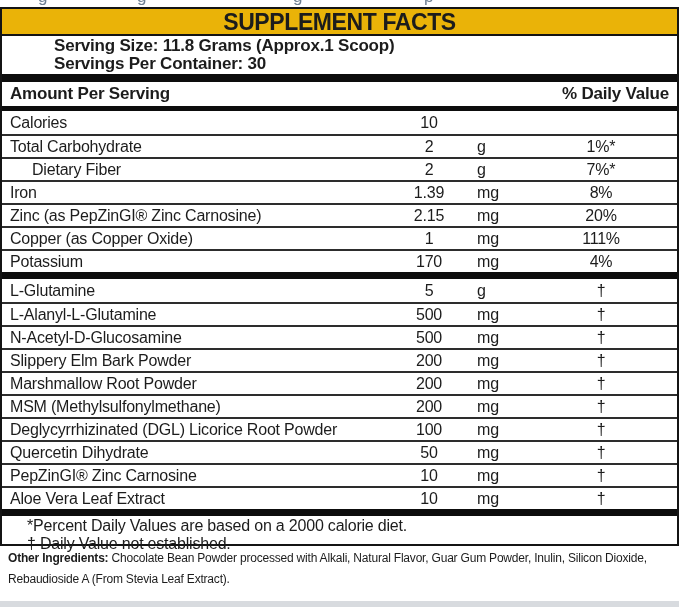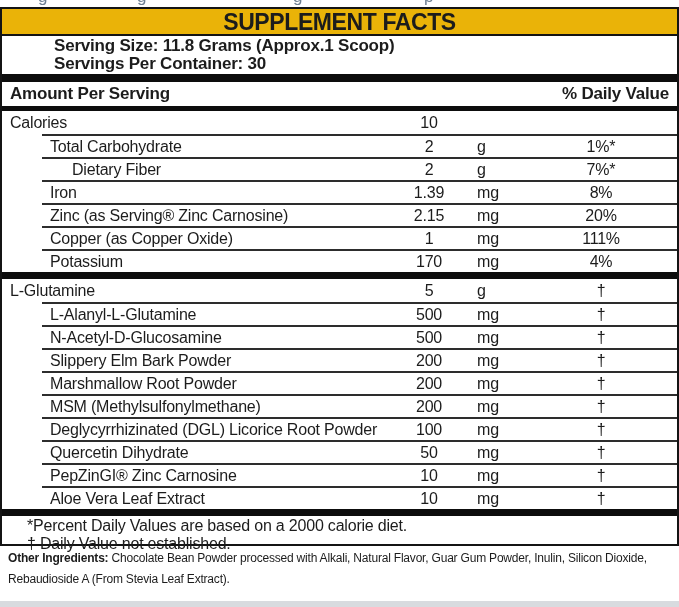--- a/index.html
+++ b/index.html
@@ -37,21 +37,21 @@
     font-weight:bold; font-size:17px;
   }
 
   .nutrient-row {
     display:grid;
     grid-template-columns:1fr 80px 56px 152px;
     align-items:center;
     height:23px;
     font-size:16px;
   }
-  .nutrient-row + .nutrient-row { border-top:2px solid #2d2d2d; height:23px;margin-left:40px; }
+  .nutrient-row + .nutrient-row { border-top:2px solid #2d2d2d; height:23px; }
   .thick-bar + .nutrient-row { border-top:none; }
   .c-name { padding-left:8px; white-space:nowrap; overflow:hidden; }
   .nutrient-row.indent .c-name { padding-left:30px; }
   .c-amount { text-align:center; }
   .c-unit { text-align:left; padding-left:8px; }
   .c-dv { text-align:center; }
 
   .footnotes { padding:1px 0 1px 25px; height:28px; }
   .footnotes div { font-size:16px; line-height:18px; }
 
@@ -110,21 +110,21 @@
     <span class="c-unit">g</span>
     <span class="c-dv">7%*</span>
   </div>
       <div class="nutrient-row">
     <span class="c-name">Iron</span>
     <span class="c-amount">1.39</span>
     <span class="c-unit">mg</span>
     <span class="c-dv">8%</span>
   </div>
       <div class="nutrient-row">
-    <span class="c-name">Zinc (as Serving® Zinc Carnosine)</span>
+    <span class="c-name">Zinc (as PepZinGI® Zinc Carnosine)</span>
     <span class="c-amount">2.15</span>
     <span class="c-unit">mg</span>
     <span class="c-dv">20%</span>
   </div>
       <div class="nutrient-row">
     <span class="c-name">Copper (as Copper Oxide)</span>
     <span class="c-amount">1</span>
     <span class="c-unit">mg</span>
     <span class="c-dv">111%</span>
   </div>

